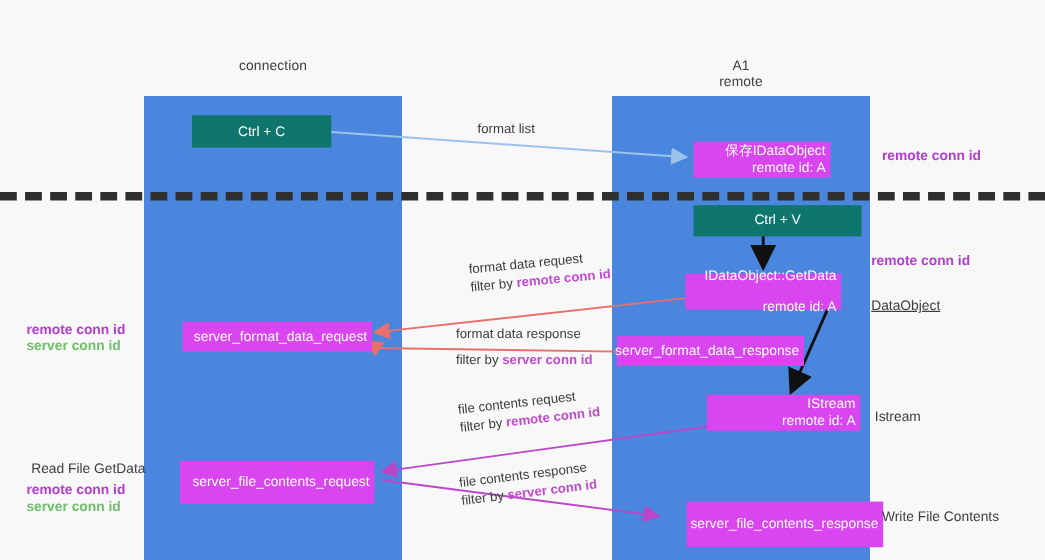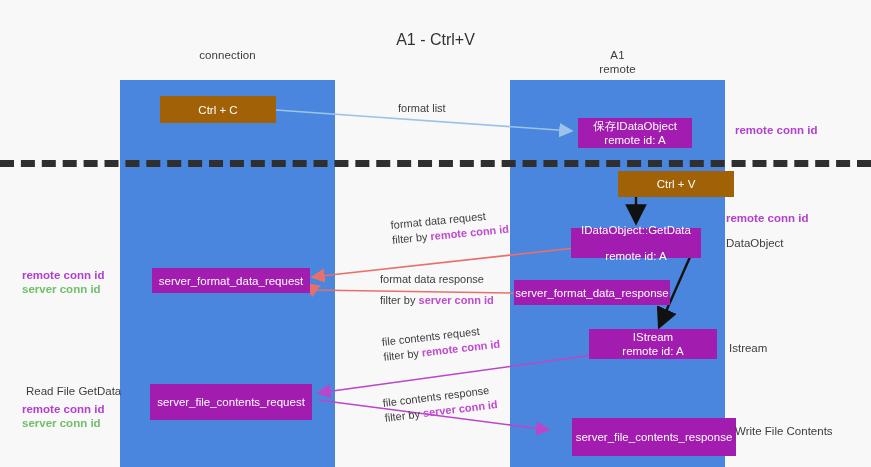--- a/index.html
+++ b/index.html
@@ -40,22 +40,22 @@
     display:flex;
     flex-direction:column;
     align-items:center;
     justify-content:center;
     color:#ffffff;
     font-size:11.5px;
     line-height:14px;
     text-align:center;
     padding:2px 4px;
   }
-  .node-orange{background:#a21caf;}
-  .node-green{background:#a16207;}
+  .node-orange{background:#d946ef;align-items:flex-end;}
+  .node-green{background:#0f766e;}
   .node .l2{display:block;}
 
   .edge-label{
     position:absolute;
     font-size:11px;
     color:#3d3d3d;
     line-height:15px;
     white-space:nowrap;
   }
   .pp{color:#c04ad0;font-weight:bold;}
@@ -77,21 +77,20 @@
   }
 </style>
 </head>
 <body>
 
 <div id="canvas">
 
   <div class="lane" style="left:120px;top:80px;width:215px;height:387px;"></div>
   <div class="lane" style="left:510px;top:80px;width:215px;height:387px;"></div>
 
-  <div class="title" style="left:0;top:29px;">A1 - Ctrl+V</div>
 
   <div class="lane-title" style="left:120px;top:48px;width:215px;">
     <div>connection</div>
   </div>
   <div class="lane-title" style="left:510px;top:48px;width:215px;">
     <div>A1</div>
     <div>remote</div>
   </div>
 
   <svg id="svg-layer">
@@ -130,21 +129,21 @@
 
   <div class="node node-green" style="left:160px;top:96px;width:116px;height:27px;">
     <span>Ctrl + C</span>
   </div>
 
   <div class="node node-orange" style="left:578px;top:118px;width:114px;height:30px;">
     <span>保存IDataObject</span>
     <span class="l2">remote id: A</span>
   </div>
 
-  <div class="node node-green" style="left:578px;top:171px;width:116px;height:26px;margin-left:40px;">
+  <div class="node node-green" style="left:578px;top:171px;width:140px;height:26px;">
     <span>Ctrl + V</span>
   </div>
 
   <div class="node node-orange" style="left:571px;top:228px;width:130px;height:30px;gap:12px;">
     <span>IDataObject::GetData</span>
     <span class="l2">remote id: A</span>
   </div>
 
   <div class="node node-orange" style="left:514px;top:280px;width:156px;height:25px;">
     <span>server_format_data_response</span>
@@ -194,21 +193,21 @@
 
   <div class="edge-label" style="left:382px;top:396px;transform:rotate(-7deg);transform-origin:left top;">
     <div>file contents response</div>
     <div>
       <span>filter by </span><span class="pp">server conn id</span>
     </div>
   </div>
 
   <div class="side-label c-remote" style="left:735px;top:123px;">remote conn id</div>
   <div class="side-label c-remote" style="left:726px;top:211px;">remote conn id</div>
-  <div class="side-label" style="left:726px;top:236px;">DataObject</div>
+  <div class="side-label" style="left:726px;top:248px;text-decoration:underline;">DataObject</div>
   <div class="side-label" style="left:729px;top:341px;">Istream</div>
   <div class="side-label" style="left:735px;top:424px;">Write File Contents</div>
 
   <div class="side-label c-remote" style="left:22px;top:268px;">remote conn id</div>
   <div class="side-label c-server" style="left:22px;top:282px;">server conn id</div>
 
   <div class="side-label" style="left:26px;top:384px;">Read File GetData</div>
   <div class="side-label c-remote" style="left:22px;top:402px;">remote conn id</div>
   <div class="side-label c-server" style="left:22px;top:416px;">server conn id</div>
 

